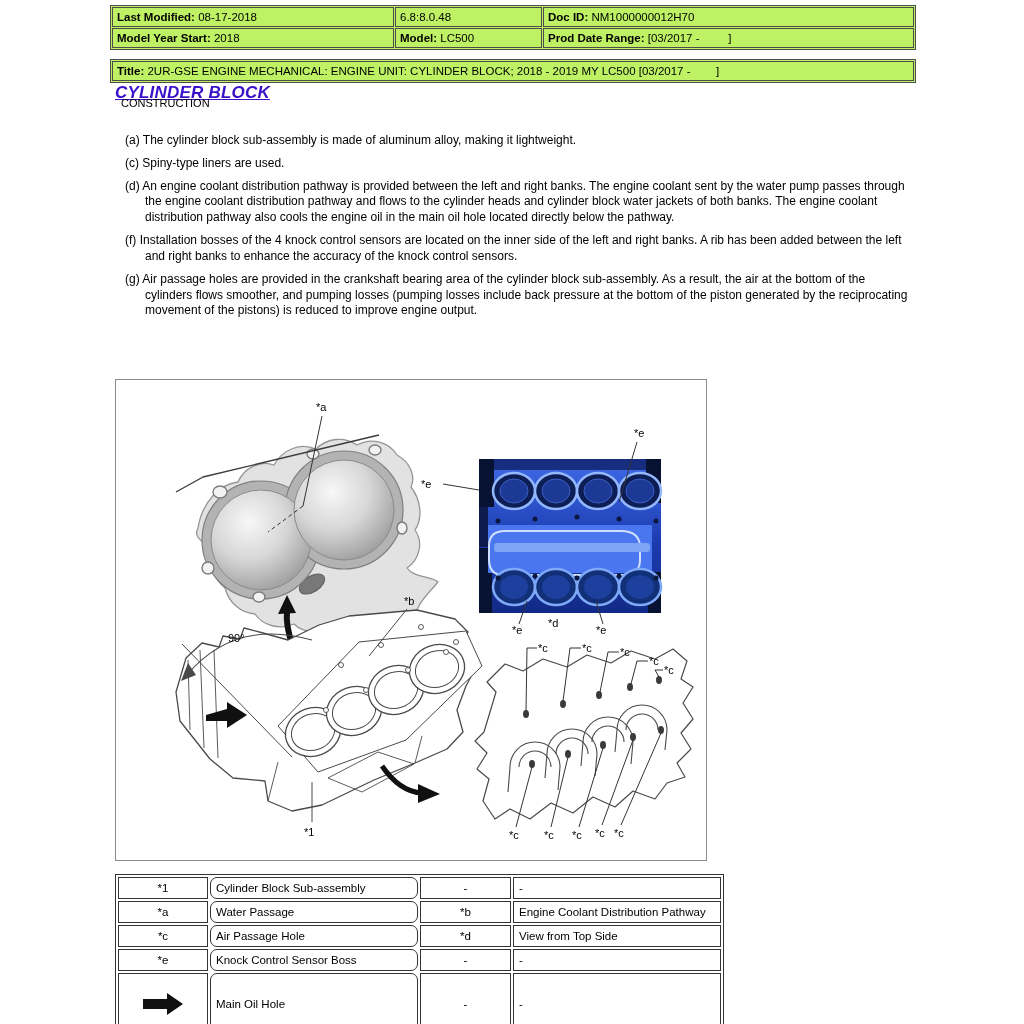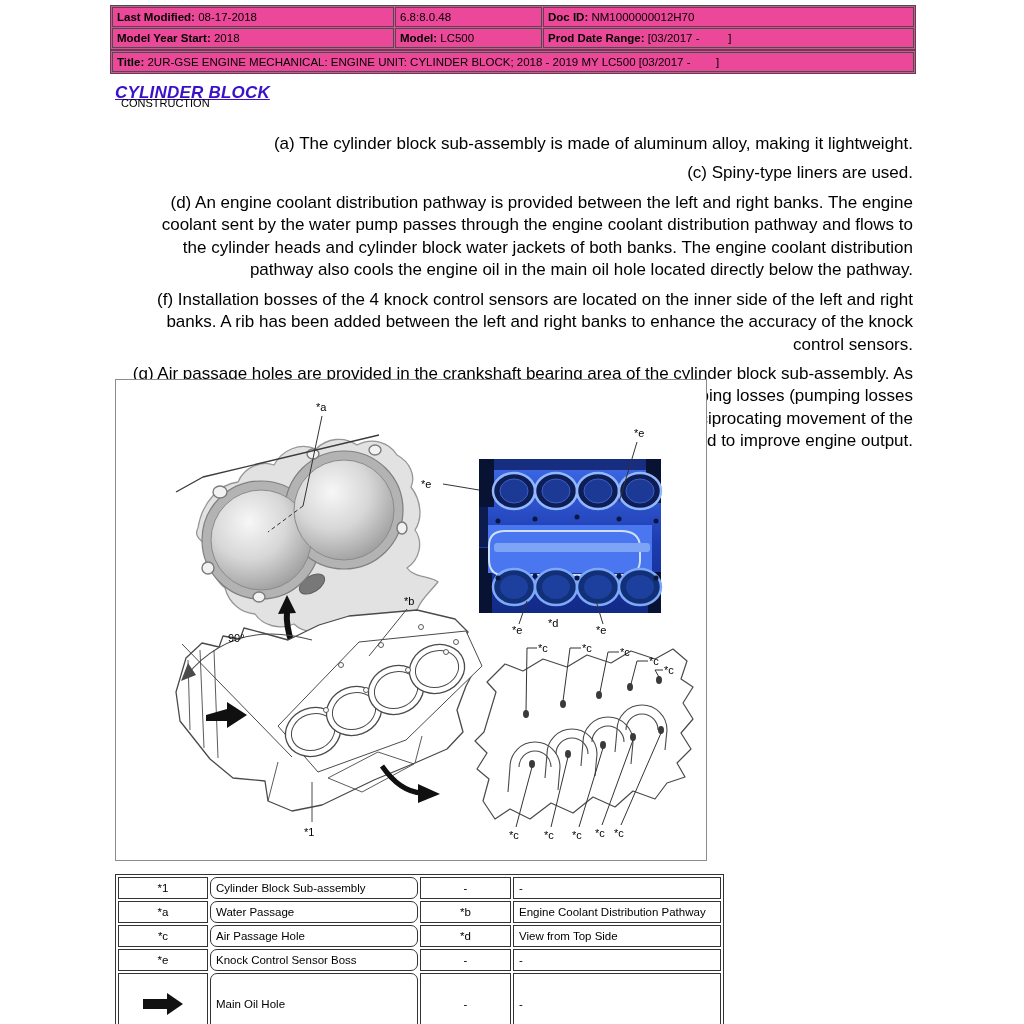--- a/index.html
+++ b/index.html
@@ -1,30 +1,30 @@
 <!DOCTYPE html>
 <html><head>
 <meta charset="utf-8">
 <style>
   html,body{margin:0;padding:0;background:#ffffff;}
   body{width:1024px;height:1024px;font-family:"Liberation Sans",sans-serif;color:#000;}
   .page{position:relative;width:1024px;height:1024px;overflow:hidden;background:#fff;}
 
   
   .hdr{position:absolute;left:110px;top:5px;width:806px;}
-  table.meta{border-collapse:separate;border-spacing:1px;border:1px solid #4c4c4c;background:#ec4899;width:806px;table-layout:fixed;}
+  table.meta{border-collapse:separate;border-spacing:1px;border:1px solid #4c4c4c;background:#bef264;width:806px;table-layout:fixed;}
   table.meta td{border:1px solid #4c4c4c;padding:1px 4px 2px 4px;font-size:11.5px;height:15px;white-space:nowrap;overflow:hidden;}
-  table.meta.title-tbl{margin-top:0;}
+  table.meta.title-tbl{margin-top:9px;}
   .lbl{font-weight:bold;}
 
   .heading{position:absolute;left:115px;top:83px;font-size:17px;font-weight:bold;color:#3a10c9;text-decoration:underline;letter-spacing:.2px;cursor:pointer;font-style:italic;}
   .section{position:absolute;left:121px;top:97px;font-size:11px;font-weight:normal;}
 
   .items{position:absolute;left:125px;top:133px;width:788px;}
-  .item{font-size:17px;line-height:1.32;margin-bottom:7px;padding-left:20px;text-indent:-20px;text-align:right;}
+  .item{font-size:12px;line-height:1.32;margin-bottom:7px;padding-left:20px;text-indent:-20px;}
 
   .figure{position:absolute;left:115px;top:379px;width:590px;height:480px;border:1px solid #8c8c8c;background:#fff;}
   .figure svg{display:block;}
   svg text{font:11px "Liberation Sans",sans-serif;fill:#000;}
 
   
   .legend-wrap{position:absolute;left:115px;top:874px;}
   table.legend{border-collapse:separate;border-spacing:2px;border:1px solid #333;background:#fff;table-layout:fixed;}
   table.legend td{border:1px solid #333;font-size:11.5px;padding:1px 5px;height:18px;vertical-align:middle;}
   table.legend td.sym{width:78px;text-align:center;}

